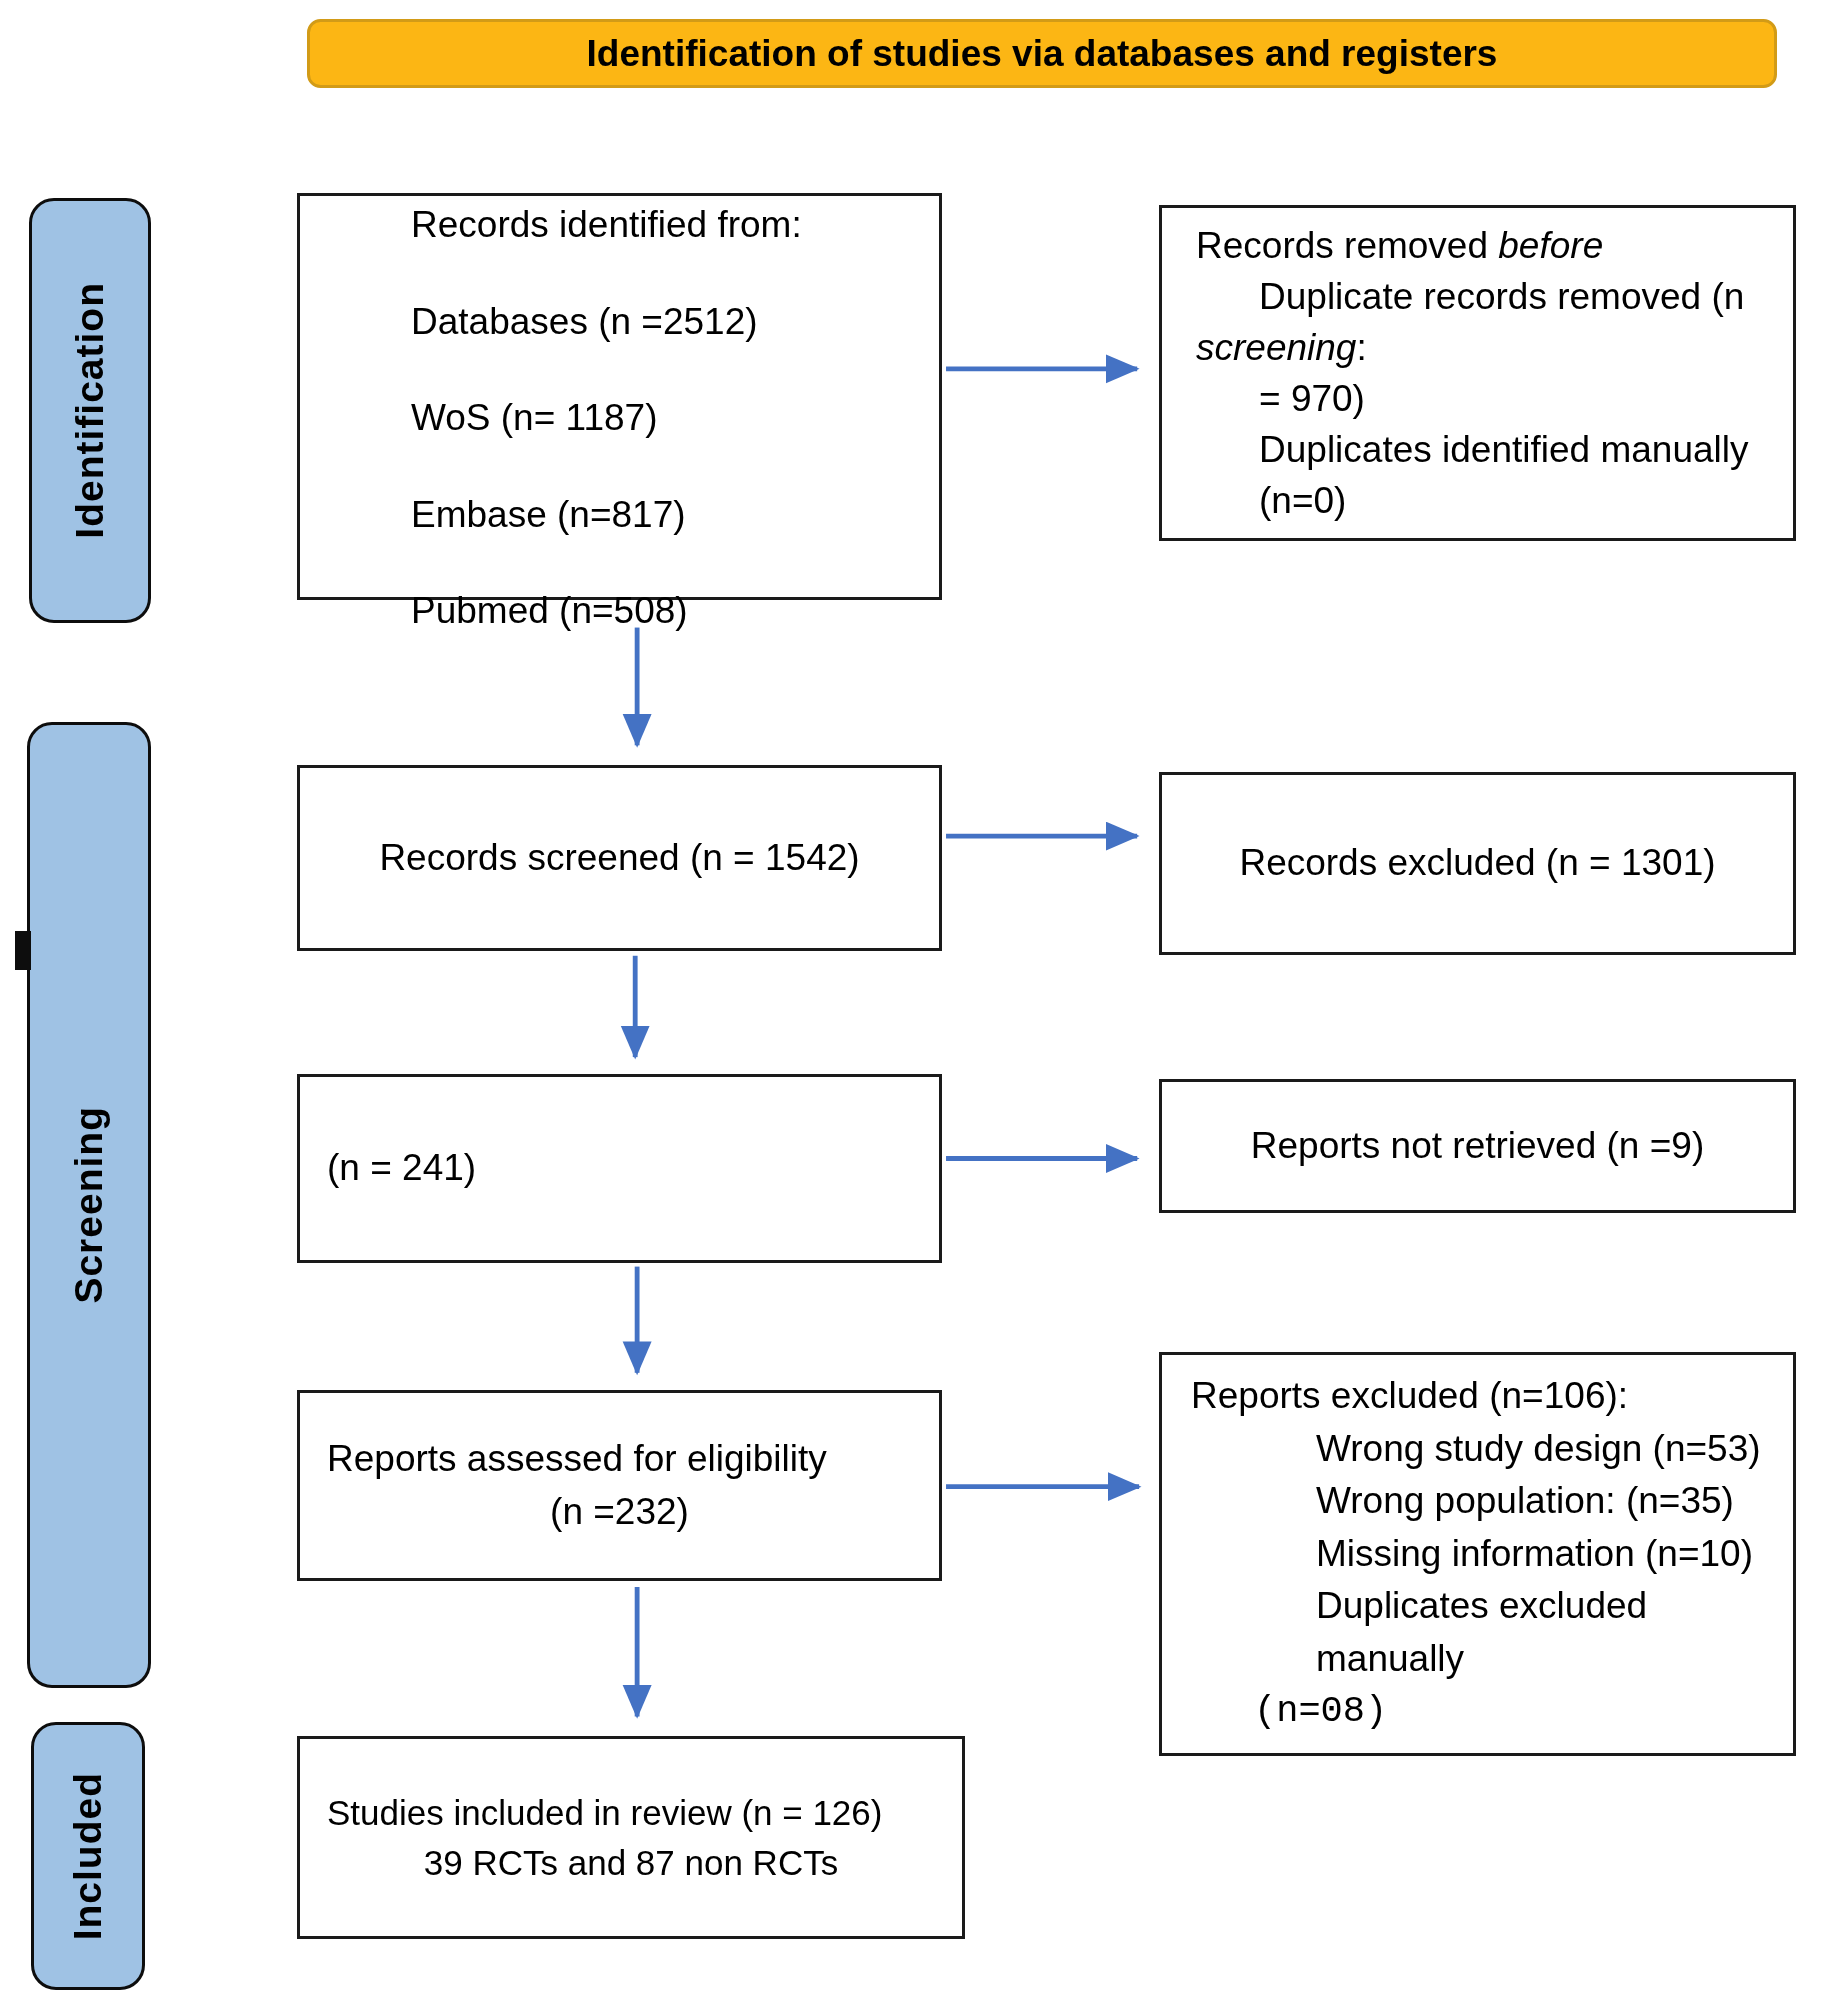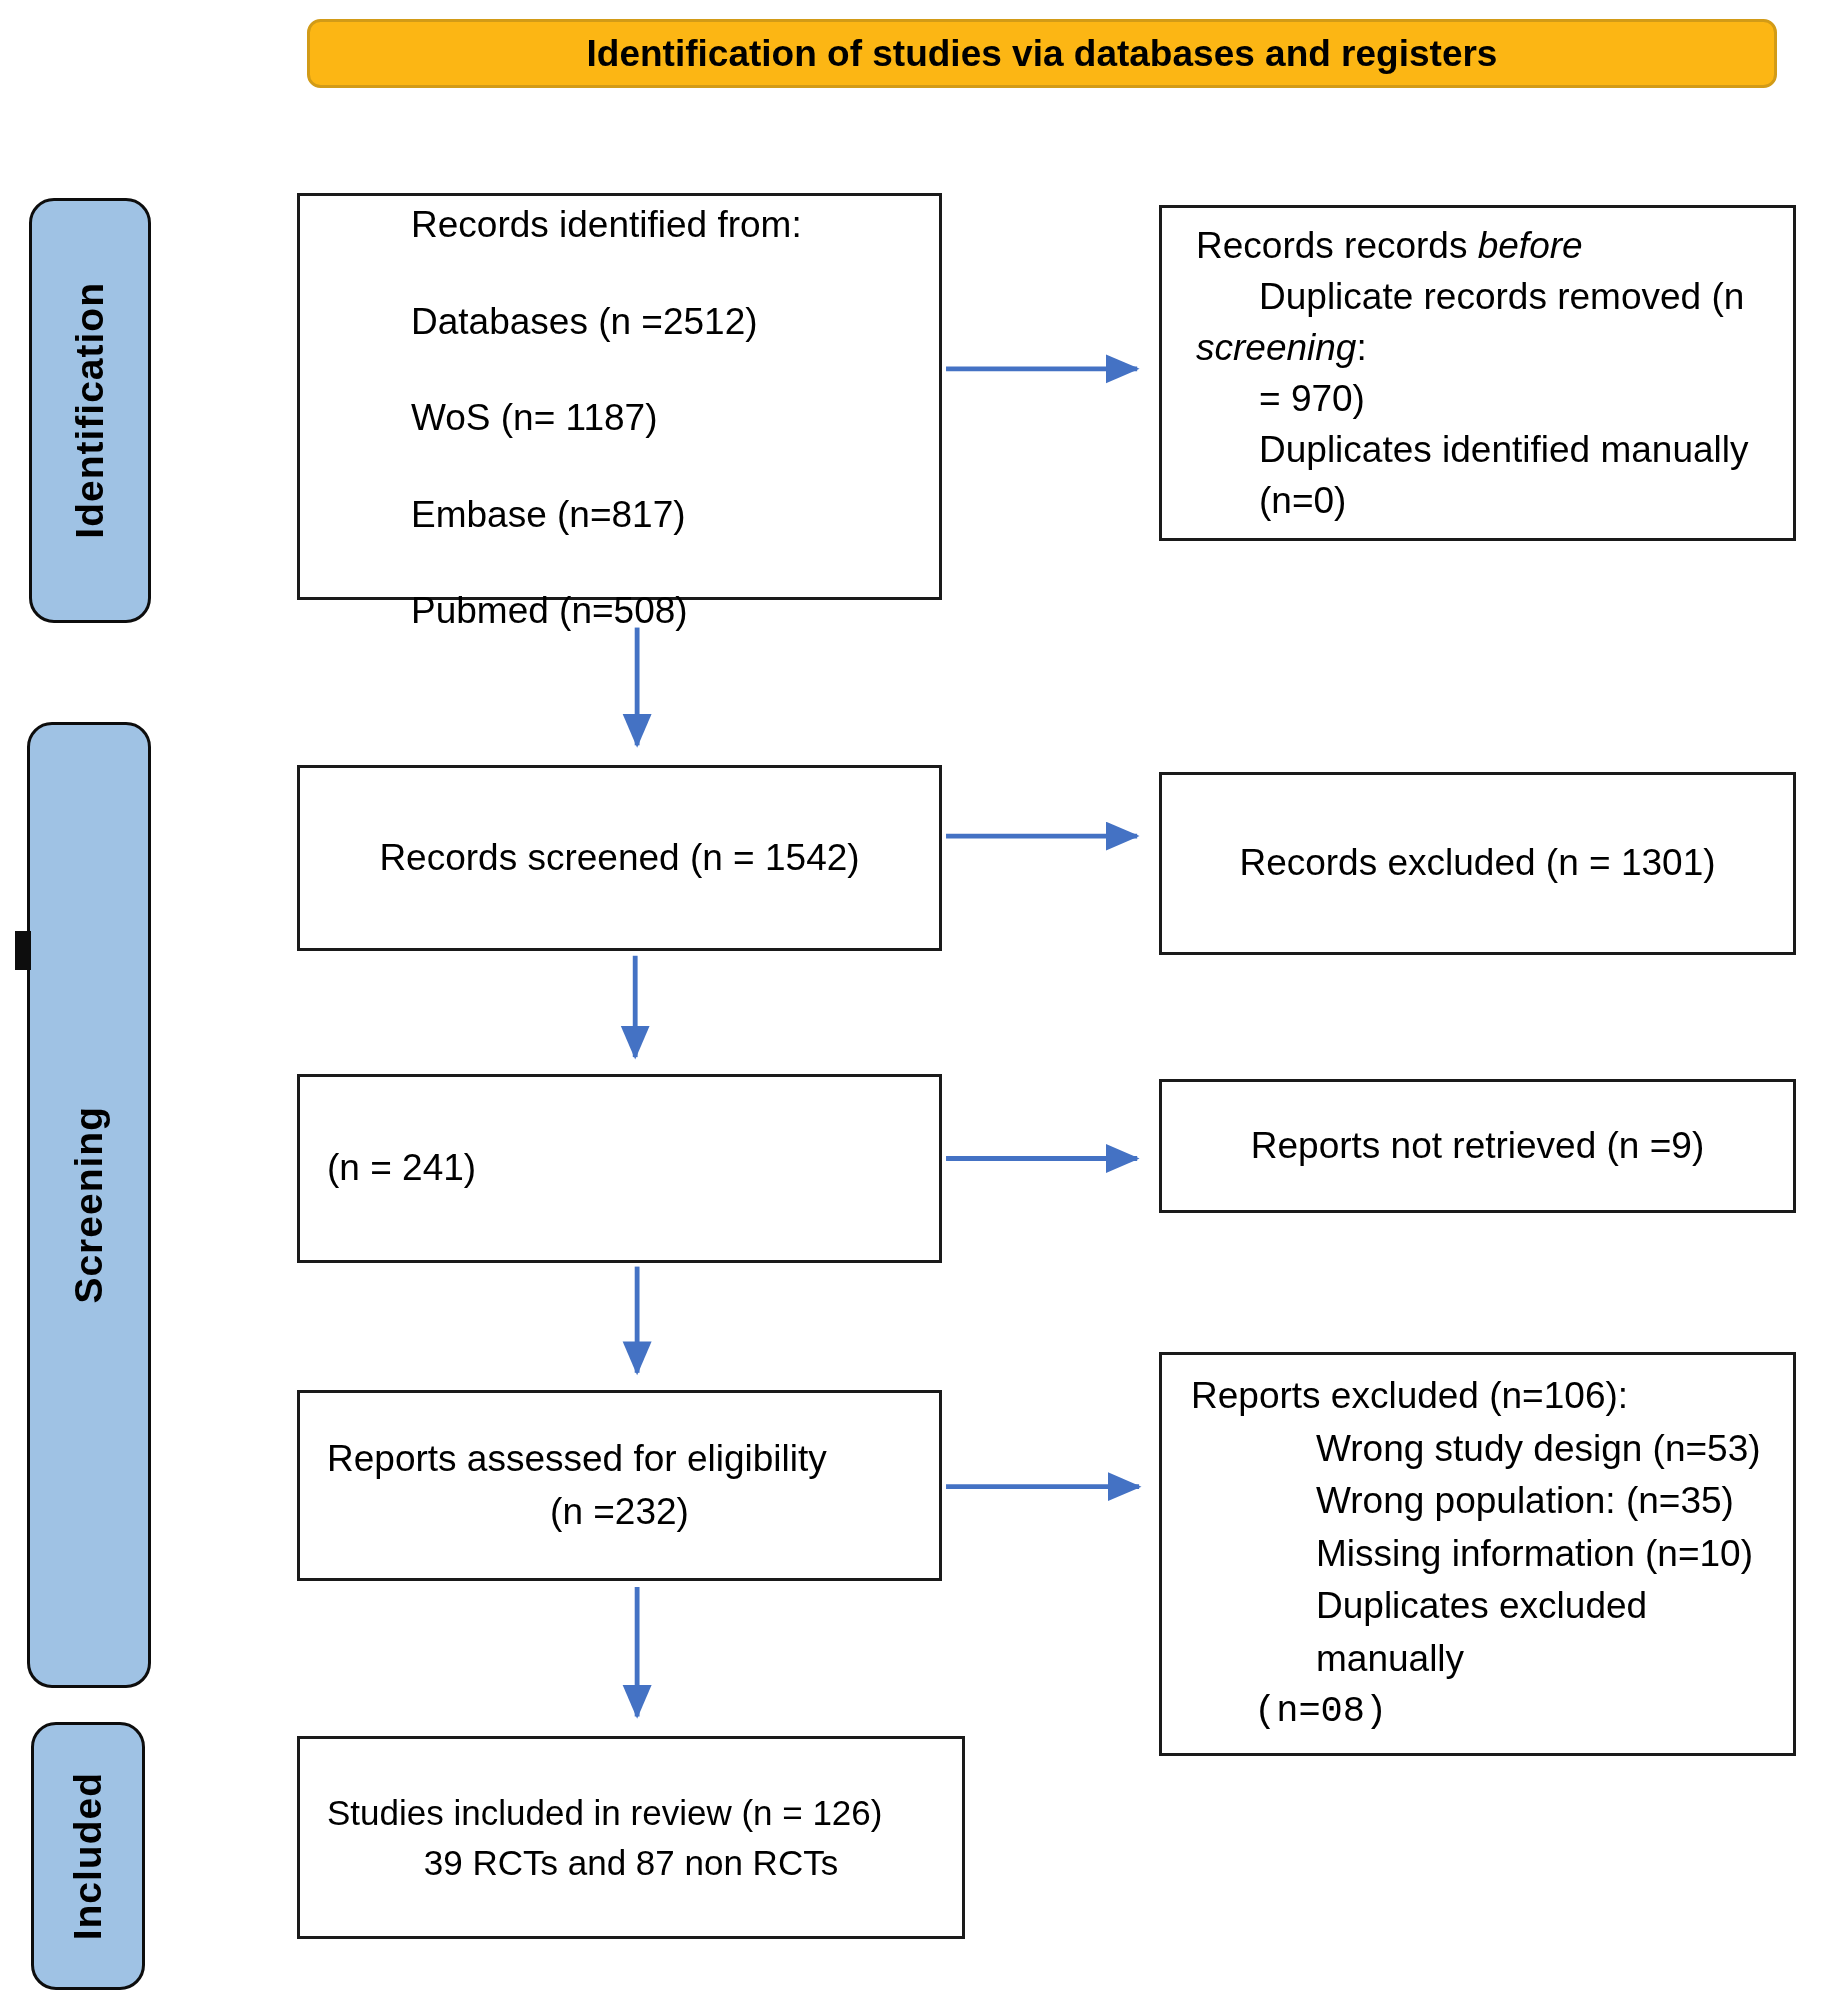--- a/index.html
+++ b/index.html
@@ -100,21 +100,21 @@
 
   <div class="box b-identified">
     <span class="line pl115">Records identified from:</span>
     <span class="line pl115">Databases (n =2512)</span>
     <span class="line pl115">WoS (n= 1187)</span>
     <span class="line pl115">Embase (n=817)</span>
     <span class="line pl115">Pubmed (n=508)</span>
   </div>
 
   <div class="box b-removed">
-    <span class="line pl35"><span>Records records </span><span class="it">before</span></span>
+    <span class="line pl35"><span>Records removed </span><span class="it">before</span></span>
     <span class="line pl100">Duplicate records removed (n</span>
     <span class="line pl35"><span class="it">screening</span><span>:</span></span>
     <span class="line pl100">= 970)</span>
     <span class="line pl100">Duplicates identified manually</span>
     <span class="line pl100">(n=0)</span>
   </div>
 
   <div class="box b-screened">
     <span class="line center">Records screened (n = 1542)</span>
   </div>

